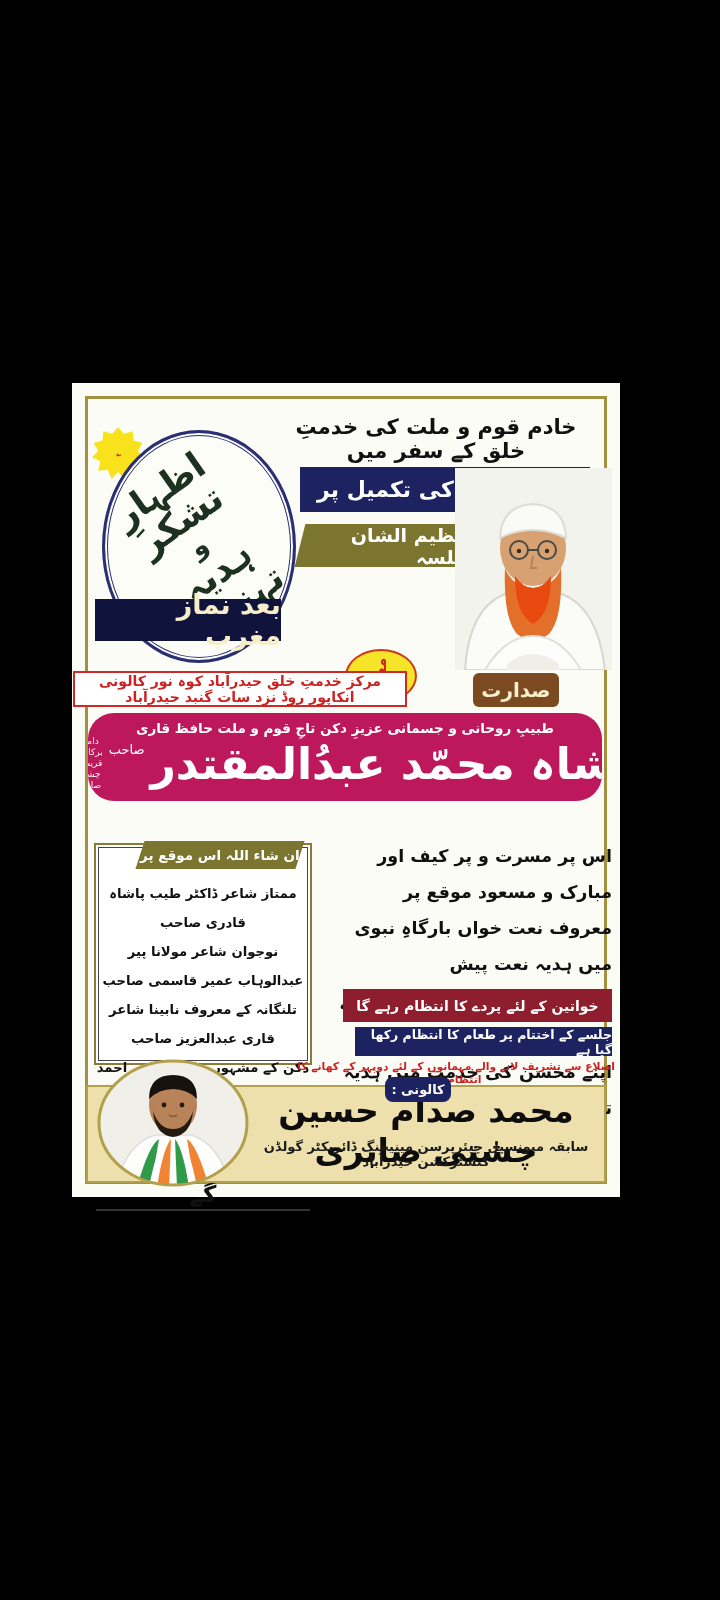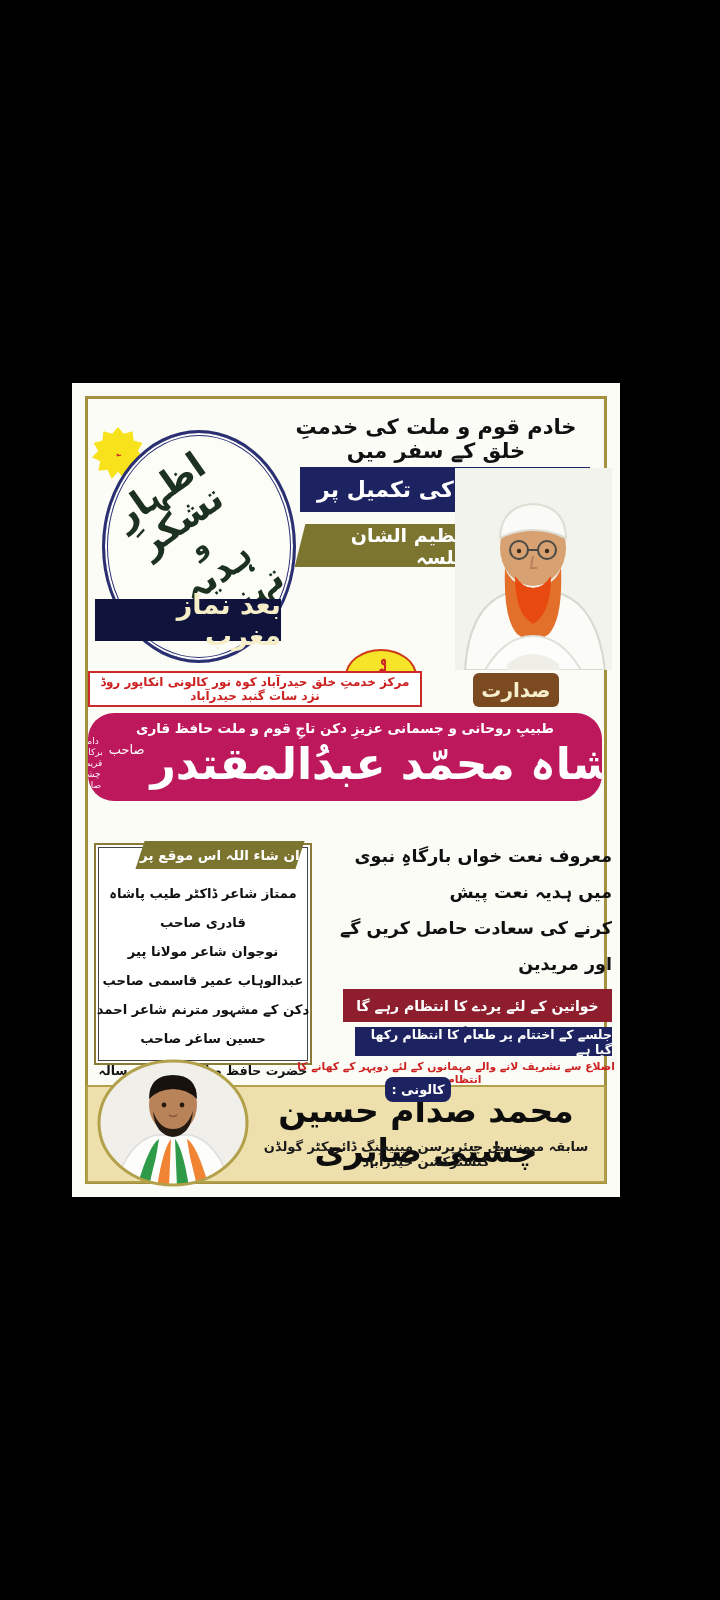--- a/index.html
+++ b/index.html
@@ -39,22 +39,22 @@
          text-shadow:1px 2px 0 #f7b9a9;}
   
   .elder{position:absolute;left:383px;top:85px;width:157px;height:202px;}
   
   .after-prayer{position:absolute;left:23px;top:216px;width:186px;height:42px;background:#10143d;
                 color:#f5eec9;display:flex;align-items:center;justify-content:center;
                 font-size:27px;font-weight:bold;text-align:right;}
   .venue{position:absolute;left:273px;top:266px;width:68px;height:50px;background:#f5e428;
          border:2px solid #cc3a1a;border-radius:50%;display:flex;align-items:center;justify-content:center;}
   .venue span{transform:rotate(-90deg);color:#cc2222;font-size:15px;font-weight:bold;}
-  .address{position:absolute;left:16px;top:288px;width:334px;height:36px;background:#fff;
-           border:2px solid #cc2a2a;color:#cc2222;font-size:12px;font-weight:bold;
+  .address{position:absolute;left:1px;top:288px;width:334px;height:36px;background:#fff;
+           border:2px solid #cc2a2a;color:#cc2222;font-size:14px;font-weight:bold;
            display:flex;align-items:center;justify-content:center;text-align:center;padding:0 4px;box-sizing:border-box;}
   .presidency{position:absolute;left:401px;top:290px;width:86px;height:34px;background:#7b4a20;
               border-radius:6px;color:#f7eecb;font-size:20px;font-weight:bold;
               display:flex;align-items:center;justify-content:center;}
   
   .nameband{position:absolute;left:16px;top:330px;width:514px;height:88px;background:#be185d;
             border-radius:26px;color:#fff;text-align:center;overflow:hidden;}
   .nameband .honorific{font-size:13.5px;margin-top:7px;font-weight:bold;}
   .nameband .bigname-row{display:flex;align-items:center;justify-content:center;gap:6px;direction:rtl;}
   .nameband .bigname{font-size:44px;font-weight:bold;line-height:54px;white-space:nowrap;}
@@ -161,27 +161,29 @@
       </div>
     </div>
 
     <div class="leftbox">
       <div class="banner">
         <span class="rtl">ان شاء اللہ اس موقع پر</span>
       </div>
       <div class="poets rtl">
         <div>ممتاز شاعر ڈاکٹر طیب پاشاہ قادری صاحب</div>
         <div>نوجوان شاعر مولانا پیر عبدالوہاب عمیر قاسمی صاحب</div>
+        <div>تلنگانہ کے معروف نابینا شاعر قاری عبدالعزیز صاحب</div>
         <div>دکن کے مشہور مترنم شاعر احمد حسین ساغر صاحب</div>
       </div>
       <div class="closing1 rtl">حضرت حافظ صاحب کے تیس سالہ خدمات پر</div>
       <div class="closing2 rtl">منقبت پیش کریں گے</div>
     </div>
 
     <div class="rightcol rtl">
+      <div>اس پر مسرت و پر کیف اور مبارک و مسعود موقع پر</div>
       <div>معروف نعت خواں بارگاہِ نبوی میں ہدیہ نعت پیش</div>
       <div>کرنے کی سعادت حاصل کریں گے اور مریدین</div>
       <div>اپنے محسن کی خدمت میں ہدیہ تشکر پیش کریں گے</div>
     </div>
 
     <div class="womenband rtl">خواتین کے لئے پردے کا انتظام رہے گا</div>
     <div class="foodband rtl">جلسے کے اختتام پر طعام کا انتظام رکھا گیا ہے</div>
     <div class="districts rtl">اضلاع سے تشریف لانے والے مہمانوں کے لئے دوپہر کے کھانے کا انتظام ہے</div>
 
     <div class="frompill rtl">کالونی :</div>

